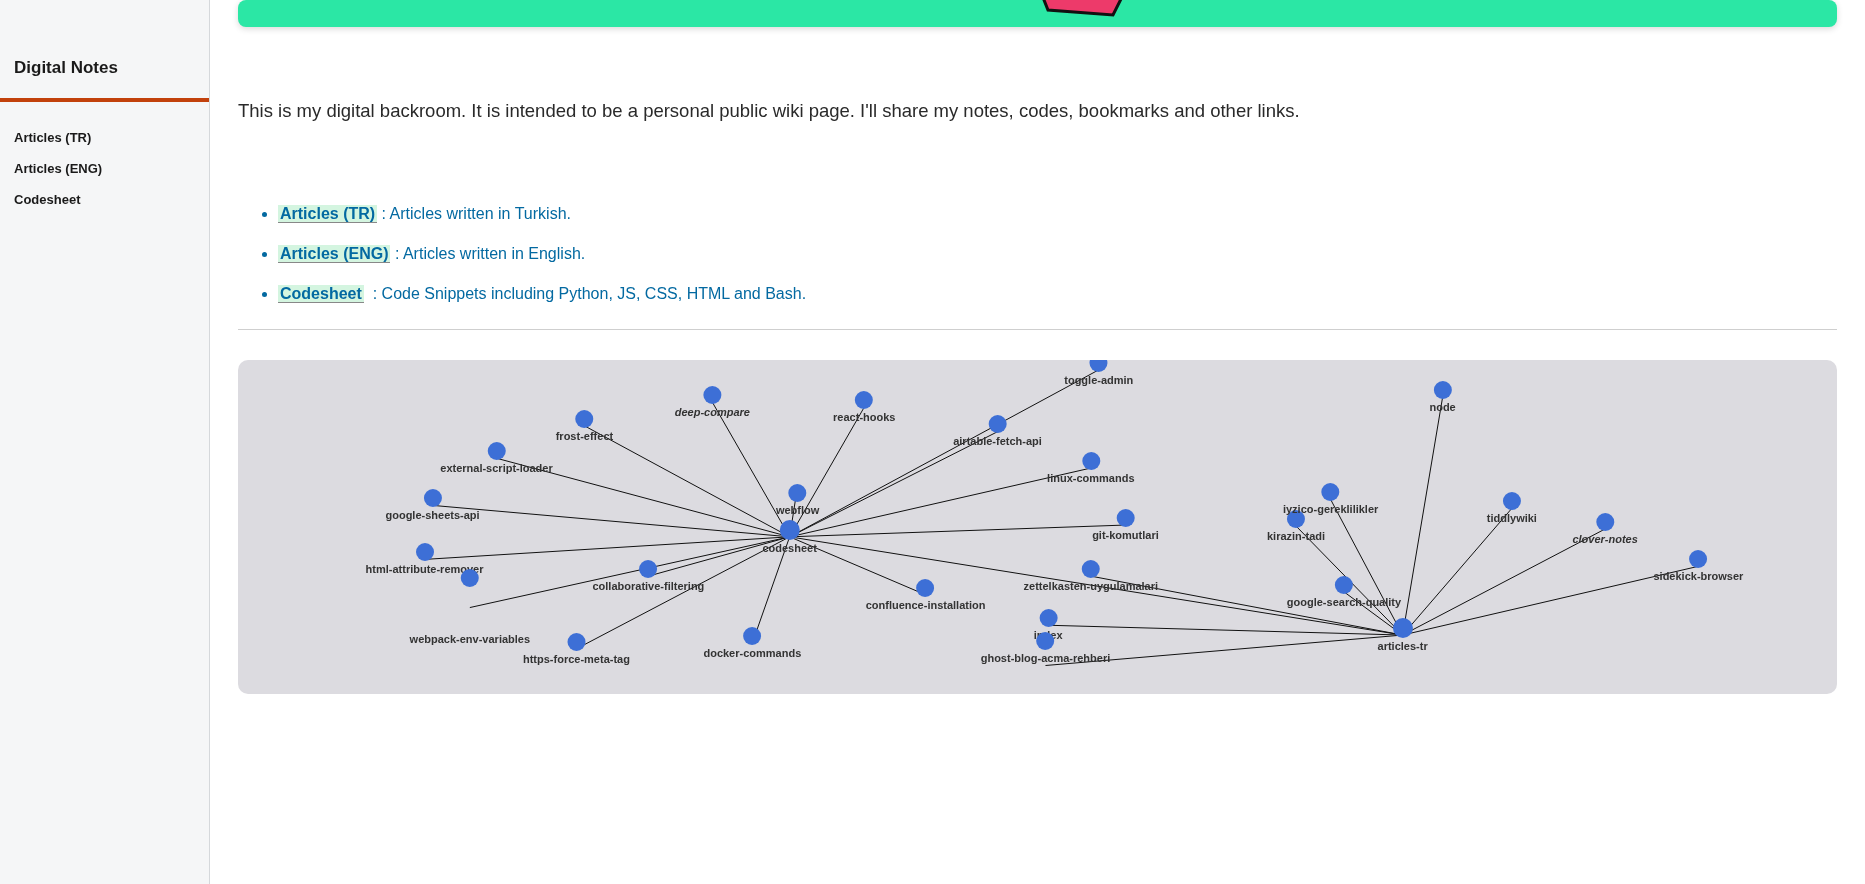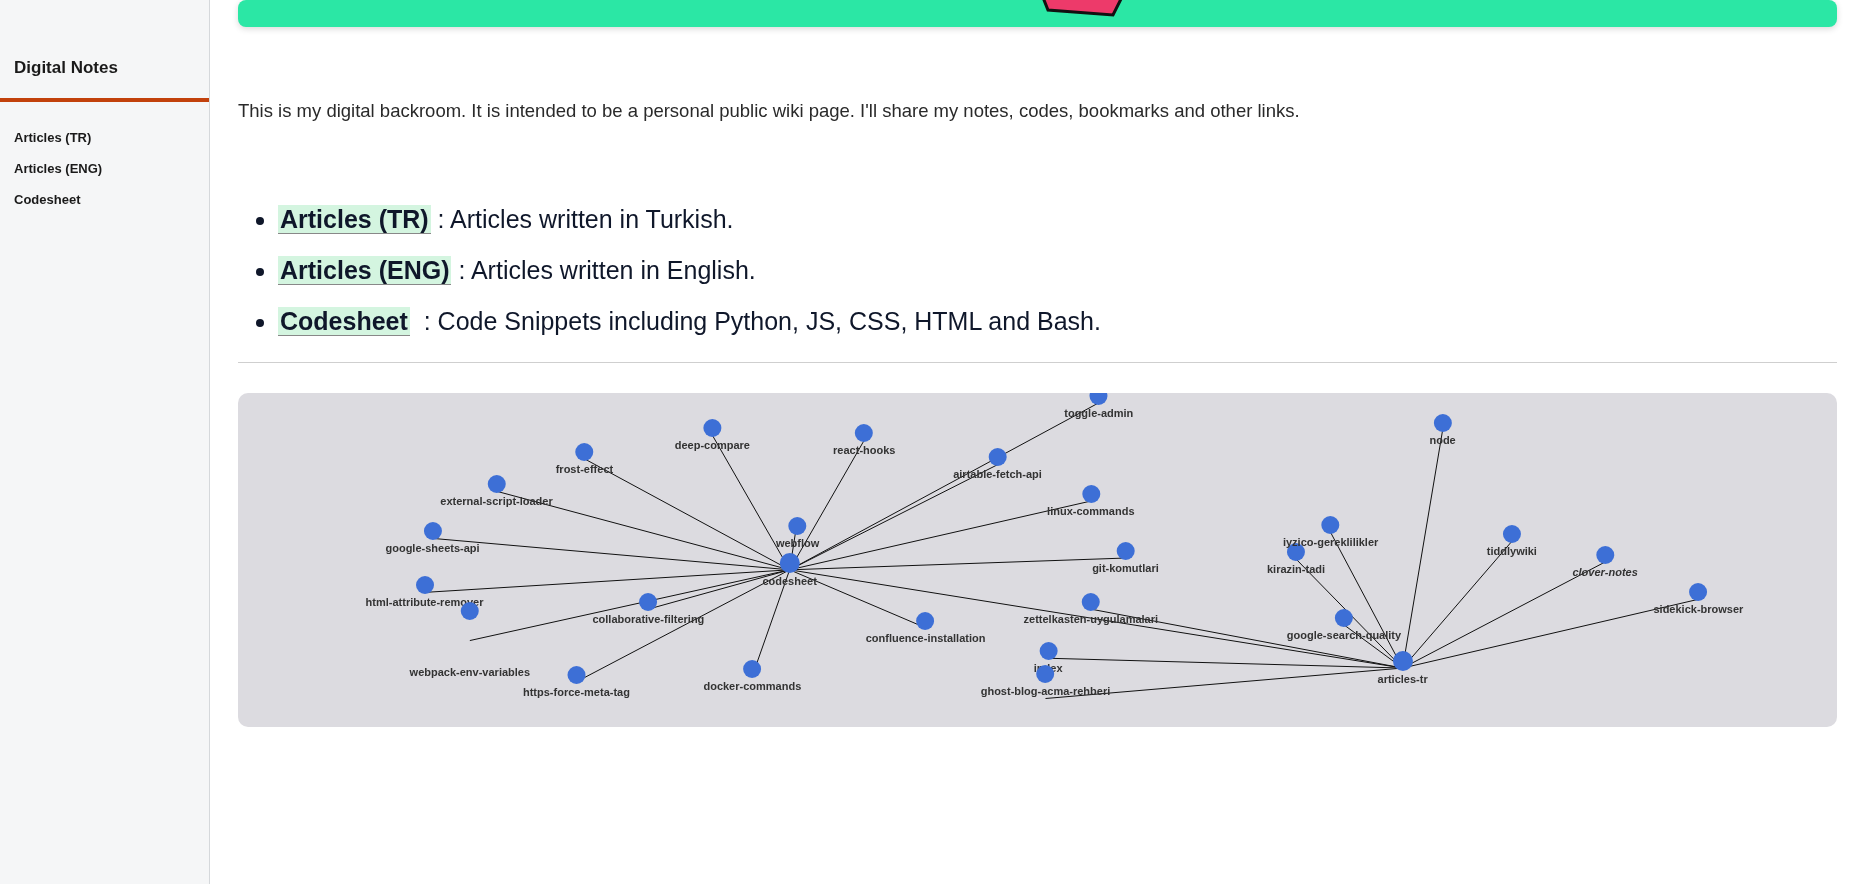--- a/index.html
+++ b/index.html
@@ -59,23 +59,23 @@
   }
 
   .section-title {
     font-size: 24px;
     font-weight: 700;
     margin-bottom: 32px;
   }
 
   .quicklinks { list-style: disc; padding-left: 40px; margin-bottom: 26px; }
   .quicklinks li {
-    font-size: 25px;
+    font-size: 16px;
     margin-bottom: 22px;
-    color: #0f172a;
+    color: #0369a1;
   }
   .ql-label {
     font-weight: 700;
     background: #d4f5e0;
     padding: 0 2px;
     border-bottom: 1px solid #888;
     cursor: pointer;
   }
   .ql-desc { }
 
@@ -202,21 +202,21 @@
           <div class="lbl">articles-tr</div>
         </div>
         <div class="gnode" style="left: 860.795px; top: 9.82353px;">
           <div class="dot"></div>
           <div class="lbl">toggle-admin</div>
         </div>
         <div class="gnode" style="left: 1204.58px; top: 37.3294px;">
           <div class="dot"></div>
           <div class="lbl">node</div>
         </div>
-        <div class="gnode" style="left: 474.37px; top: 42.2412px;">
+        <div class="gnode" style="left: 474.37px; top: 42.2412px; font-style: italic;">
           <div class="dot"></div>
           <div class="lbl">deep-compare</div>
         </div>
         <div class="gnode" style="left: 626.275px; top: 47.1529px;">
           <div class="dot"></div>
           <div class="lbl">react-hooks</div>
         </div>
         <div class="gnode" style="left: 346.45px; top: 65.8176px;">
           <div class="dot"></div>
           <div class="lbl">frost-effect</div>

